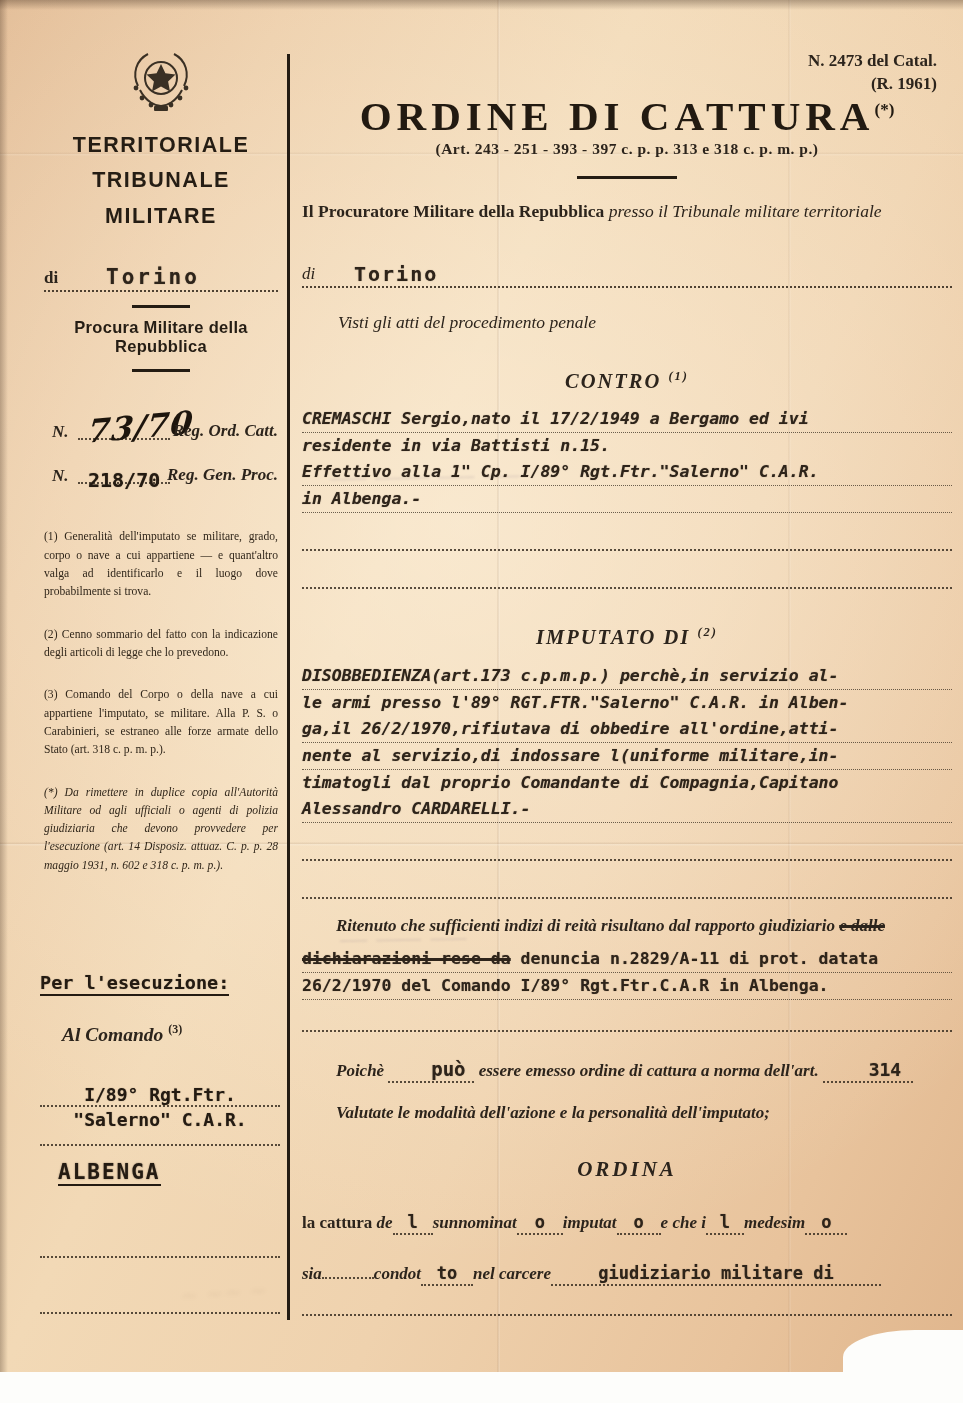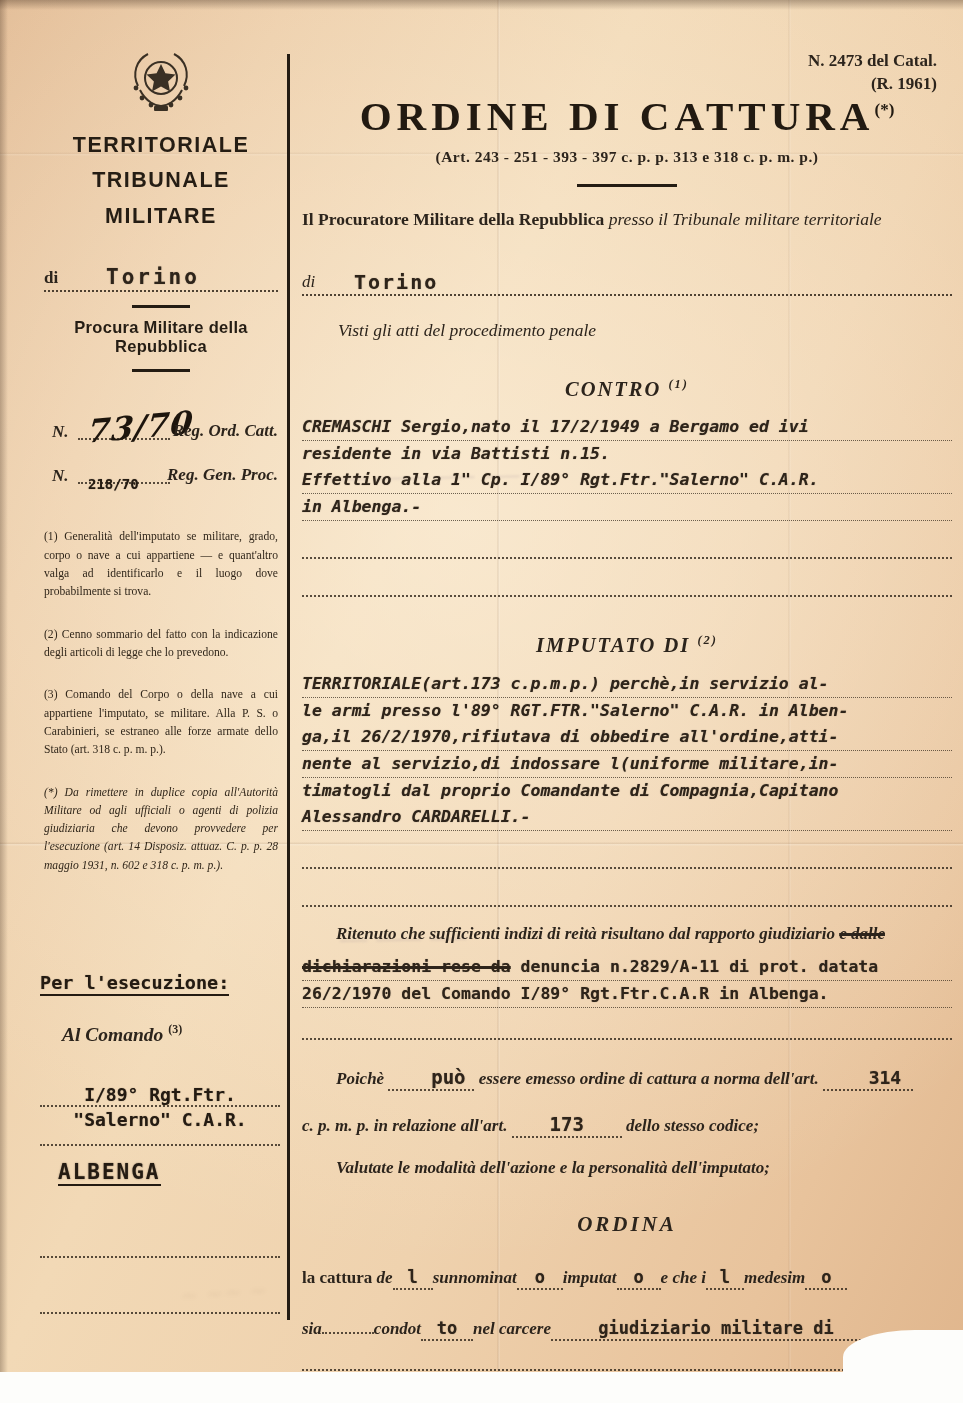--- a/index.html
+++ b/index.html
@@ -43,21 +43,21 @@
         text-align:center;letter-spacing:.3px;color:#251d14;}
   .regs{margin-top:34px;font-size:17px;}
   .reg-row{position:relative;height:44px;font-weight:bold;font-style:italic;}
   .reg-row .n{position:absolute;left:8px;bottom:8px;}
   .reg-row .lbl{position:absolute;right:0;bottom:9px;}
   .reg-row .dots{position:absolute;left:34px;right:108px;bottom:10px;border-bottom:2px dotted rgba(48,38,26,.8);}
   .handwrite{position:absolute;left:44px;bottom:4px;font-family:"DejaVu Serif",serif;
         font-style:italic;font-weight:bold;font-size:32px;letter-spacing:1px;
         transform:rotate(-5deg) skewX(-10deg);color:#1d150d;}
   .typed-num{position:absolute;left:44px;bottom:2px;font-family:"DejaVu Sans Mono",monospace;
-        font-style:normal;font-weight:bold;font-size:14px;color:#241b12;text-shadow:0 0 1px rgba(36,27,18,.55);}
+        font-style:normal;font-weight:bold;font-size:20px;color:#241b12;text-shadow:0 0 1px rgba(36,27,18,.55);}
   .footnotes{margin-top:34px;}
   .fnote{font-size:11.6px;line-height:1.58;text-align:justify;margin-bottom:24px;color:#30261a;}
   .fnote.it{font-style:italic;}
 
   .exec{position:absolute;left:40px;top:972px;width:240px;}
   .exec-heading{font-family:"DejaVu Sans Mono",monospace;font-weight:bold;font-size:18.5px;
         color:#241b12;border-bottom:2.5px solid #241b12;display:inline-block;padding-bottom:1px;
         text-shadow:0 0 1px rgba(36,27,18,.5);}
   .al-comando{margin:26px 0 0 22px;font-style:italic;font-weight:bold;font-size:19.5px;}
   .al-comando sup{font-size:12px;font-style:normal;}
@@ -69,21 +69,21 @@
   .albenga{margin:14px 0 0 18px;font-family:"DejaVu Sans Mono",monospace;font-weight:bold;
         font-size:21px;letter-spacing:2px;color:#241b12;border-bottom:2.5px solid #241b12;
         display:inline-block;text-shadow:0 0 1.5px rgba(36,27,18,.6);}
   .exec .dotline{margin-top:34px;}
 
   
   .main{position:absolute;left:302px;top:46px;width:650px;}
   .title{margin-top:46px;text-align:center;font-size:41px;font-weight:bold;letter-spacing:5px;
         color:#221a11;white-space:nowrap;}
   .title sup{font-size:17px;letter-spacing:0;}
-  .subtitle{text-align:center;font-weight:bold;font-size:15.5px;margin-top:8px;letter-spacing:.5px;}
+  .subtitle{text-align:center;font-weight:bold;font-size:15.5px;letter-spacing:.5px;}
   .title-rule{width:100px;height:2.5px;background:#241c13;margin:18px auto 0;}
   .intro{margin-top:22px;font-size:17.5px;white-space:nowrap;}
   .b{font-weight:bold;}
   .i{font-style:italic;}
   .di-line{position:relative;margin-top:30px;height:34px;border-bottom:2px dotted rgba(48,38,26,.85);
         font-size:17px;font-style:italic;}
   .di-line .lab{position:absolute;left:0;bottom:2px;}
   .typed{font-family:"DejaVu Sans Mono",monospace;font-weight:bold;font-style:normal;color:#2e241a;
         text-shadow:0 0 1px rgba(46,36,26,.5);}
   .di-line .typed-val{position:absolute;left:52px;bottom:0;font-size:20px;letter-spacing:2px;}
@@ -234,21 +234,21 @@
     </div>
     <div class="dotline"></div>
     <div class="dotline"></div>
 
     <div class="section-heading">
       <span>IMPUTATO DI</span>
       <sup>(2)</sup>
     </div>
 
     <div class="typed-block">
-      <div class="typed-line ruled">TERRITORIALE(art.173 c.p.m.p.) perchè,in servizio al-</div>
+      <div class="typed-line ruled">DISOBBEDIENZA(art.173 c.p.m.p.) perchè,in servizio al-</div>
       <div class="typed-line">le armi presso l'89° RGT.FTR."Salerno" C.A.R. in Alben-</div>
       <div class="typed-line ruled">ga,il 26/2/1970,rifiutava di obbedire all'ordine,atti-</div>
       <div class="typed-line ruled">nente al servizio,di indossare l(uniforme militare,in-</div>
       <div class="typed-line">timatogli dal proprio Comandante di Compagnia,Capitano</div>
       <div class="typed-line ruled">Alessandro CARDARELLI.-</div>
     </div>
     <div class="dotline"></div>
     <div class="dotline"></div>
 
     <div class="ritenuto">
@@ -263,25 +263,20 @@
       <div class="typed-line ruled">26/2/1970 del Comando I/89° Rgt.Ftr.C.A.R in Albenga.</div>
     </div>
     <div class="dotline" style="height:30px"></div>
 
     <div class="printline" style="margin-top:26px;text-indent:34px">
       <span>Poichè</span>
       <span class="fill" style="min-width:86px"><span class="typed" style="font-size:19px">può</span></span>
       <span>essere emesso ordine di cattura a norma dell'art.</span>
       <span class="fill" style="min-width:90px"><span class="typed" style="font-size:18px">314</span></span>
     </div>
-    <div class="printline" style="margin-top:22px">
-      <span>c. p. m. p. in relazione all'art.</span>
-      <span class="fill" style="min-width:110px"><span class="typed" style="font-size:19px">173</span></span>
-      <span>dello stesso codice;</span>
-    </div>
     <div class="printline" style="margin-top:20px;text-indent:34px">Valutate le modalità dell'azione e la personalità dell'imputato;</div>
 
     <div class="ordina">ORDINA</div>
 
     <div class="printline" style="margin-top:30px">
       <span class="b" style="font-style:normal">la cattura</span>
       <span>de</span><span class="fill" style="min-width:40px"><span class="typed">l</span></span><span>sunnominat</span><span class="fill" style="min-width:46px"><span class="typed">o</span></span><span>imputat</span><span class="fill" style="min-width:44px"><span class="typed">o</span></span><span>e che i</span><span class="fill" style="min-width:38px"><span class="typed">l</span></span><span>medesim</span><span class="fill" style="min-width:42px"><span class="typed">o</span></span>
     </div>
 
     <div class="printline" style="margin-top:28px">

